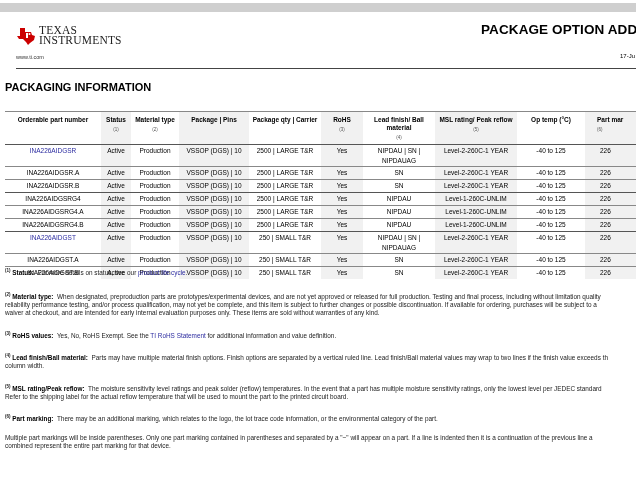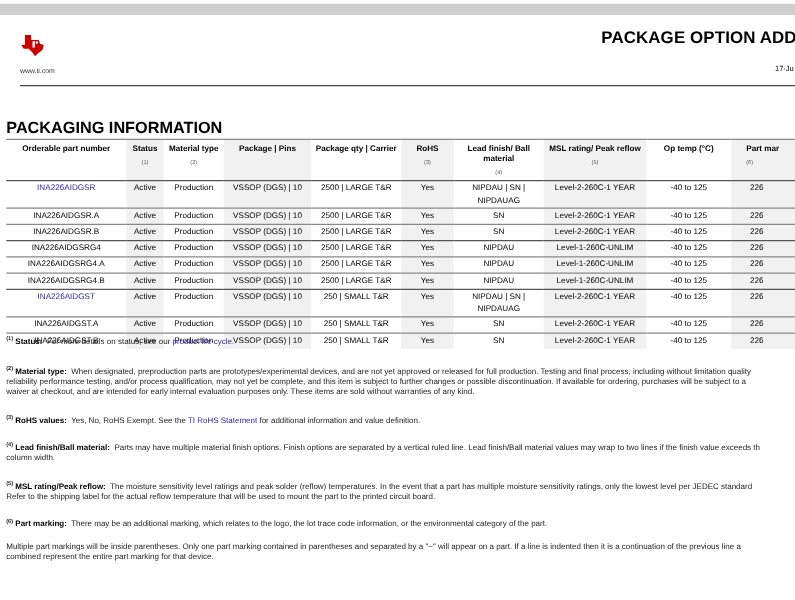--- a/index.html
+++ b/index.html
@@ -6,21 +6,21 @@
   body{width:636px;height:480px;overflow:hidden;position:relative;font-family:"Liberation Sans",sans-serif;color:#000;}
   .topbar{position:absolute;left:0;top:3px;width:636px;height:9px;background:#cfcfcf;}
   .logo{position:absolute;left:16px;top:26px;display:flex;align-items:center;}
   .logo svg{width:20px;height:20px;}
   .logo-text{margin-left:3px;font-family:"Liberation Serif",serif;font-size:9.5px;line-height:9px;color:#222;letter-spacing:0.2px;}
   .logo-text .big{font-size:11.5px;}
   .url{position:absolute;left:16px;top:54px;font-size:5.5px;color:#333;}
   .doc-title{position:absolute;left:481px;top:22px;font-size:13.5px;font-weight:bold;white-space:nowrap;letter-spacing:0.1px;}
   .doc-date{position:absolute;left:620px;top:53px;font-size:6px;white-space:nowrap;}
   .hrule{position:absolute;left:16px;top:68px;width:620px;height:1px;background:#444;}
-  .section-title{position:absolute;left:5px;top:94px;font-size:13px;font-weight:bold;}
+  .section-title{position:absolute;left:5px;top:81px;font-size:11px;font-weight:bold;}
   table{position:absolute;left:5px;top:111px;border-collapse:collapse;font-size:6.5px;table-layout:fixed;width:660px;}
   th,td{padding:0 2px;text-align:center;vertical-align:top;}
   thead tr{border-top:1px solid #888;}
   th{font-weight:bold;height:28px;padding-top:4px;line-height:8px;}
   th .fn{display:block;font-weight:normal;font-size:4.5px;color:#555;margin-top:2px;}
   .shade{background:#f1f1f1;}
   tbody tr{border-top:1.5px solid #555;}
   tbody tr.thin{border-top:1px solid #888;}
   td{height:11px;line-height:10px;padding-top:1px;}
   tr.tall td{height:18px;}
@@ -35,20 +35,24 @@
 <body>
 
 <div class="topbar"></div>
 
 <div class="logo">
   <svg viewBox="0 0 20 20">
     <path d="M4 2 L9 2 L9 6 L15 6 L16 9 L19 10 L18 14 L14 17 L12 19 L10 16 L7 13 L3 13 L1 10 L4 10 Z" fill="#cc0000"></path>
     <path d="M10 7 L12 7 L12 12 L10 12 Z" fill="#fff"></path>
     <circle cx="13.5" cy="8" r="1" fill="#fff"></circle>
   </svg>
+  <div class="logo-text">
+    <div><span class="big" style="text-transform:uppercase;font-variant:small-caps;">Texas</span></div>
+    <div><span class="big" style="text-transform:uppercase;">Instruments</span></div>
+  </div>
 </div>
 <div class="url">www.ti.com</div>
 <div class="doc-title">PACKAGE OPTION ADDEND</div>
 <div class="doc-date">17-Ju</div>
 <div class="hrule"></div>
 
 <div class="section-title">PACKAGING INFORMATION</div>
 
 <table>
   <colgroup>

